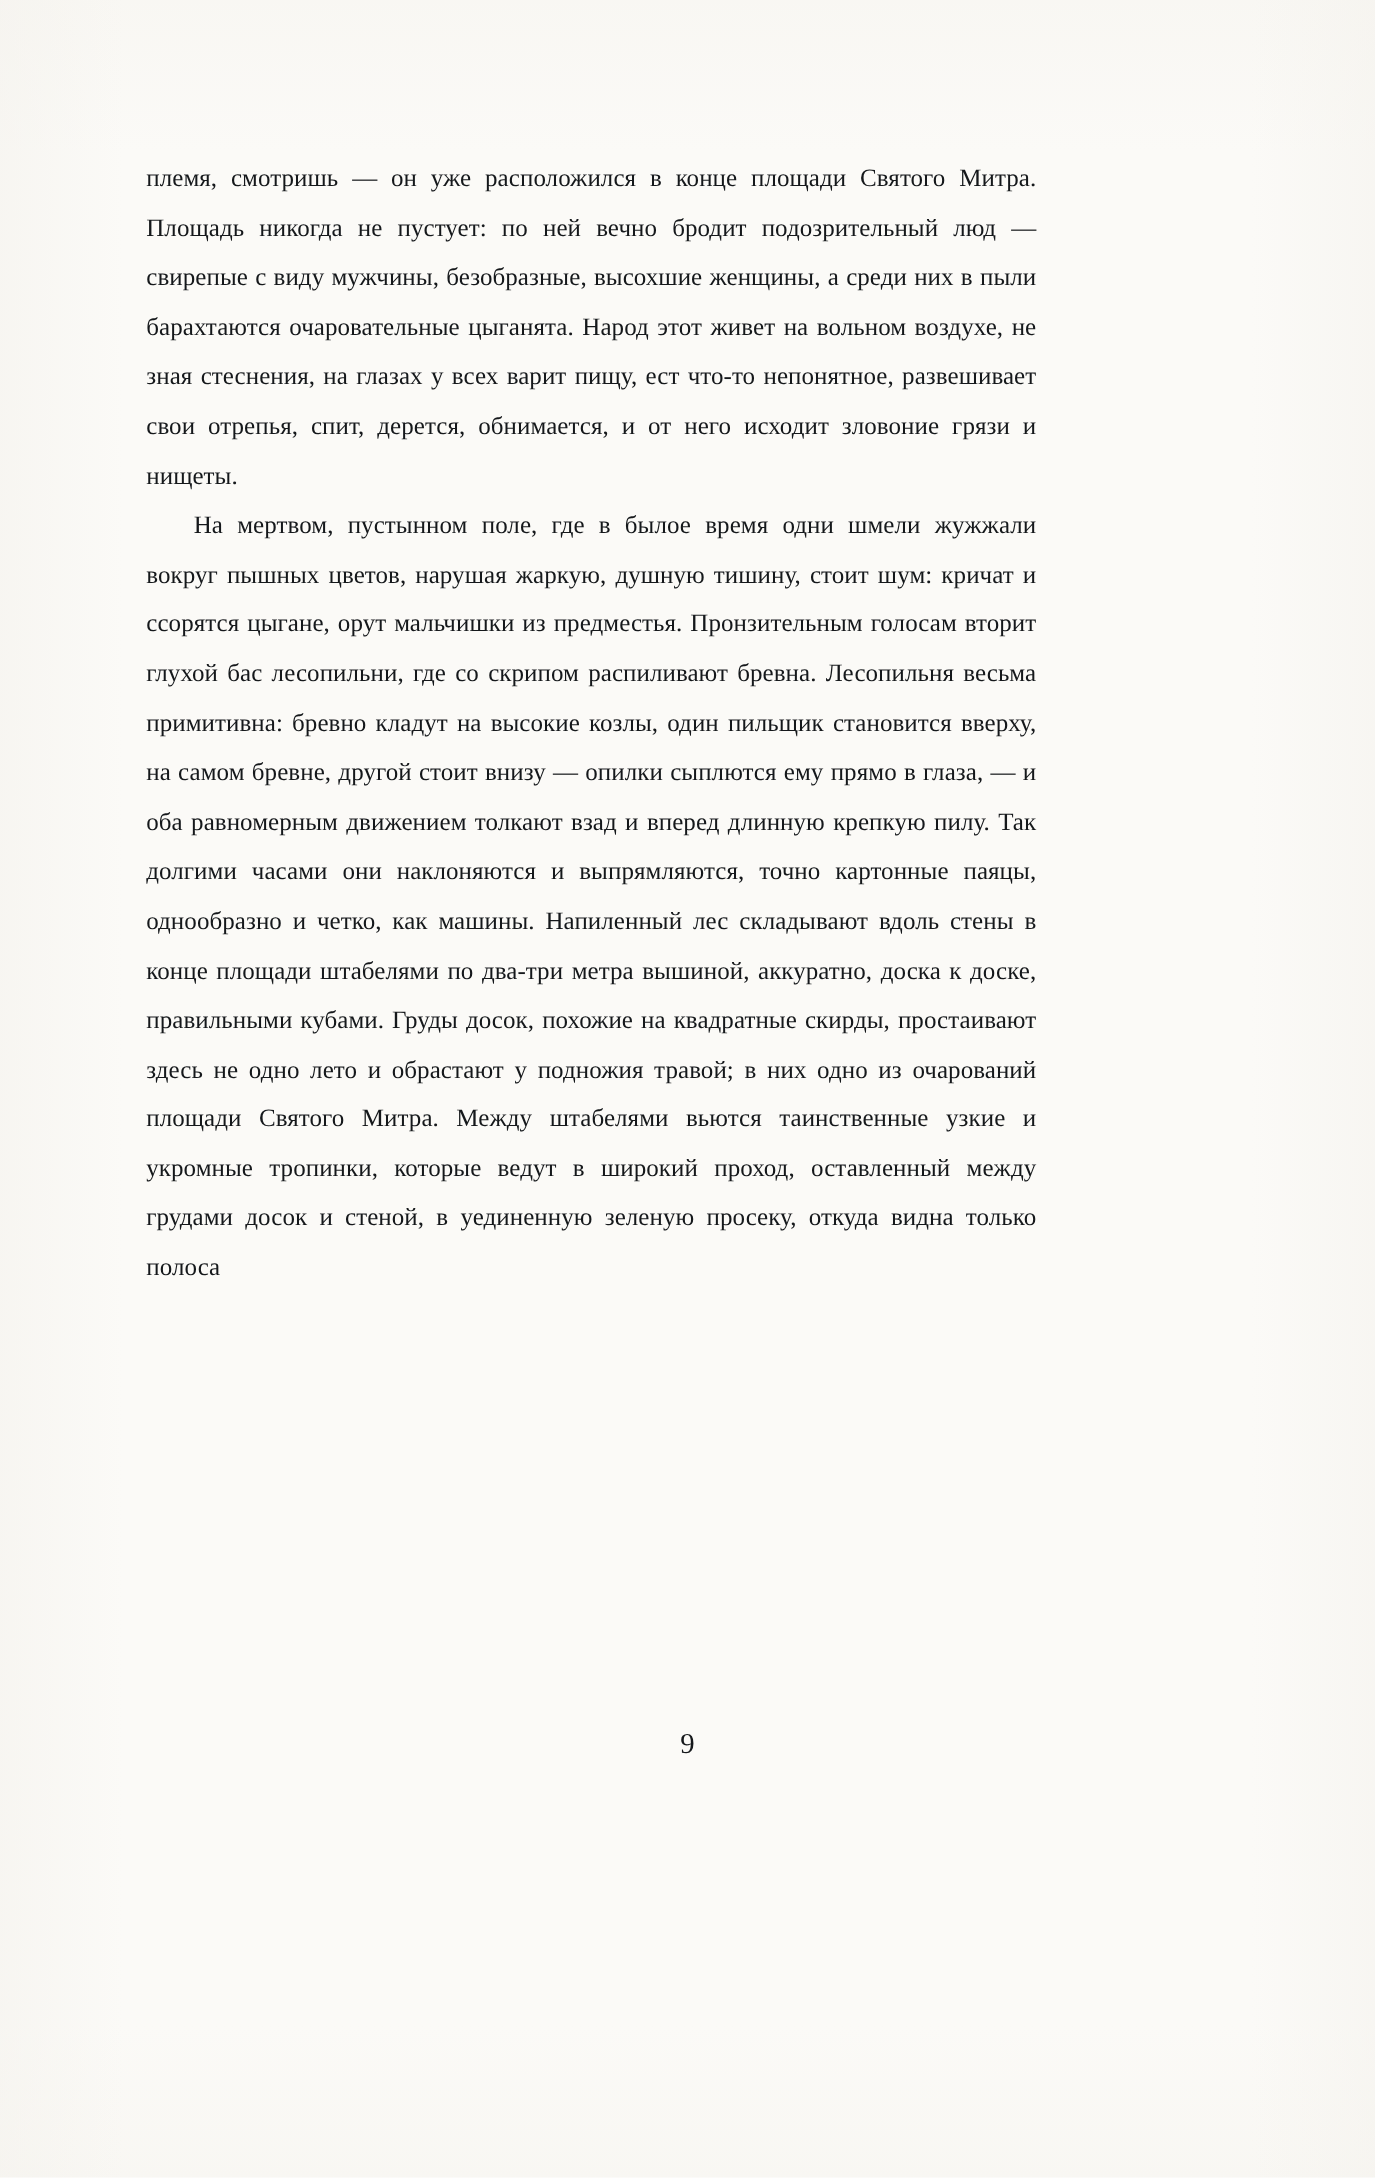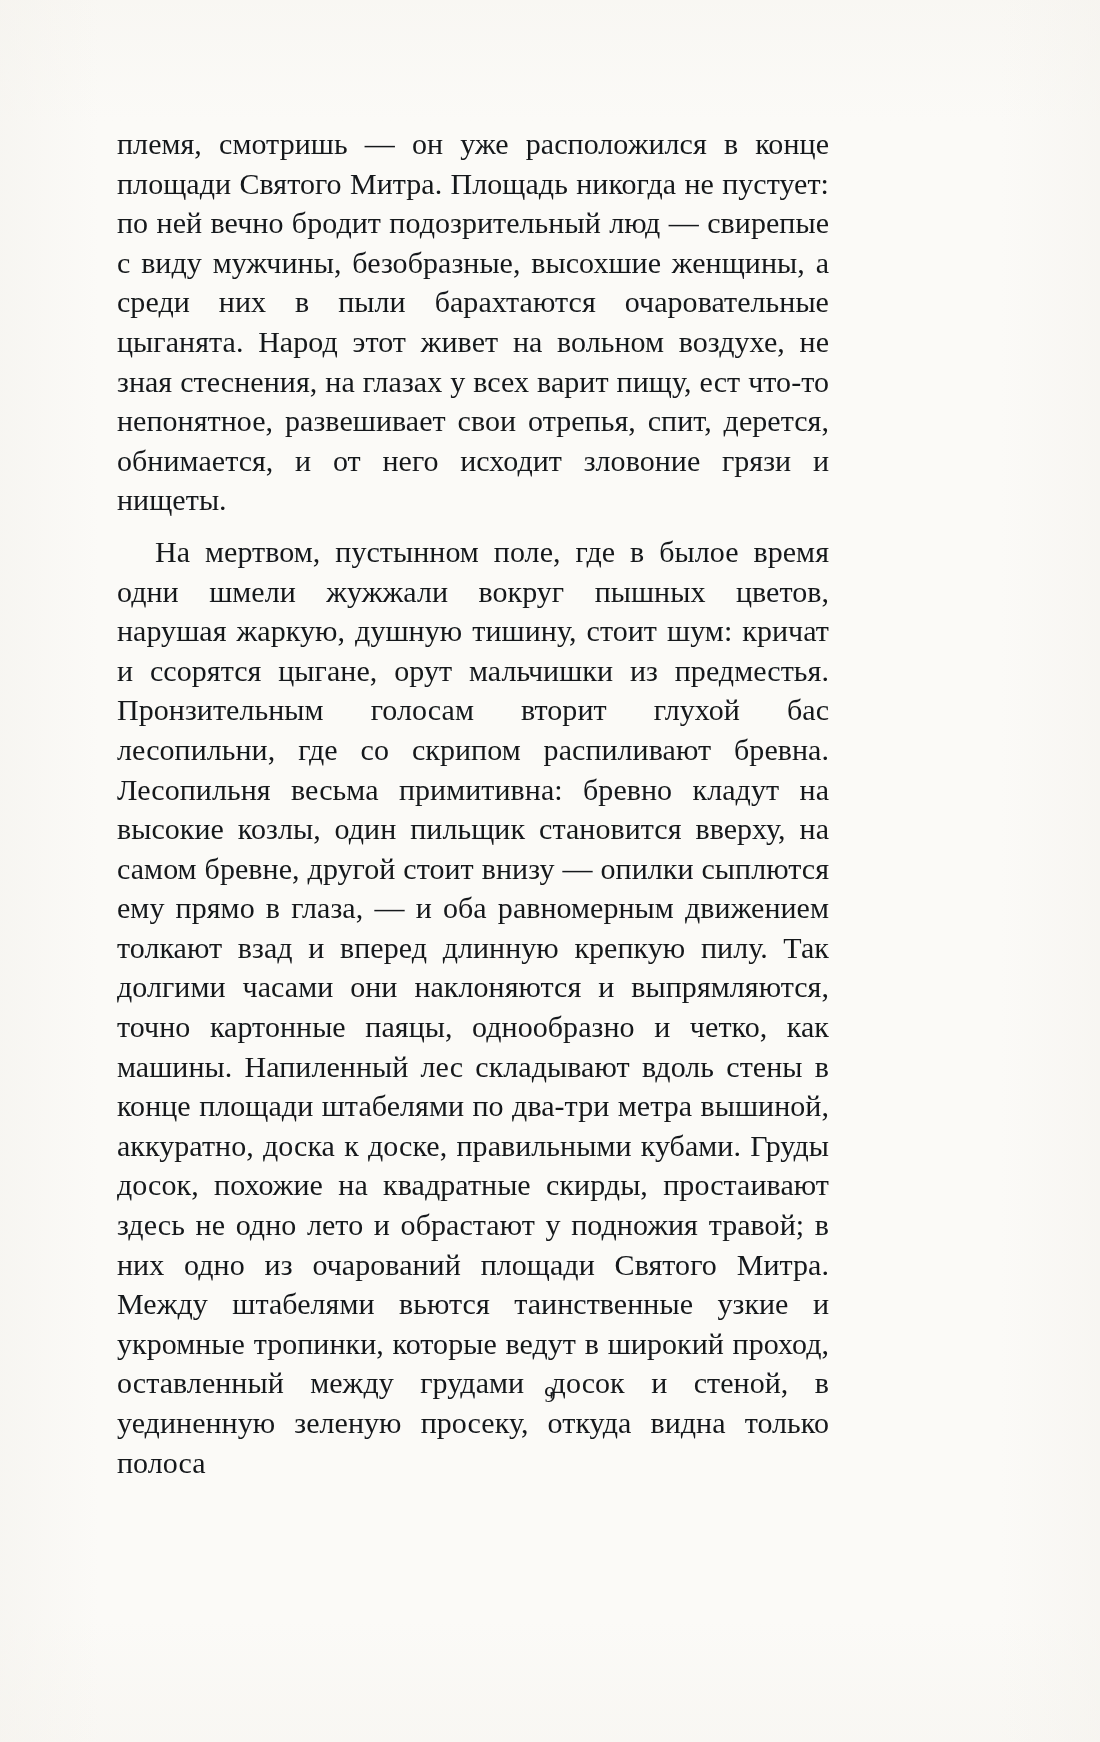--- a/index.html
+++ b/index.html
@@ -37,30 +37,30 @@
     position: absolute;
     left: 117px;
     top: 124px;
     width: 712px;
   }
 
   .para {
     margin: 0;
     text-align: justify;
     text-justify: inter-word;
-    font-size: 30px;
+    font-size: 20px;
     line-height: 39.6px;
     color: #15181b;
     letter-spacing: 0.05px;
     word-spacing: 0.2px;
     hyphens: manual;
   }
 
   .para + .para {
-    margin-top: 12px;
+    margin-top: 0;
   }
 
   .para.indent {
     text-indent: 38px;
   }
 
   .folio {
     position: absolute;
     left: 0;
     top: 1380px;

